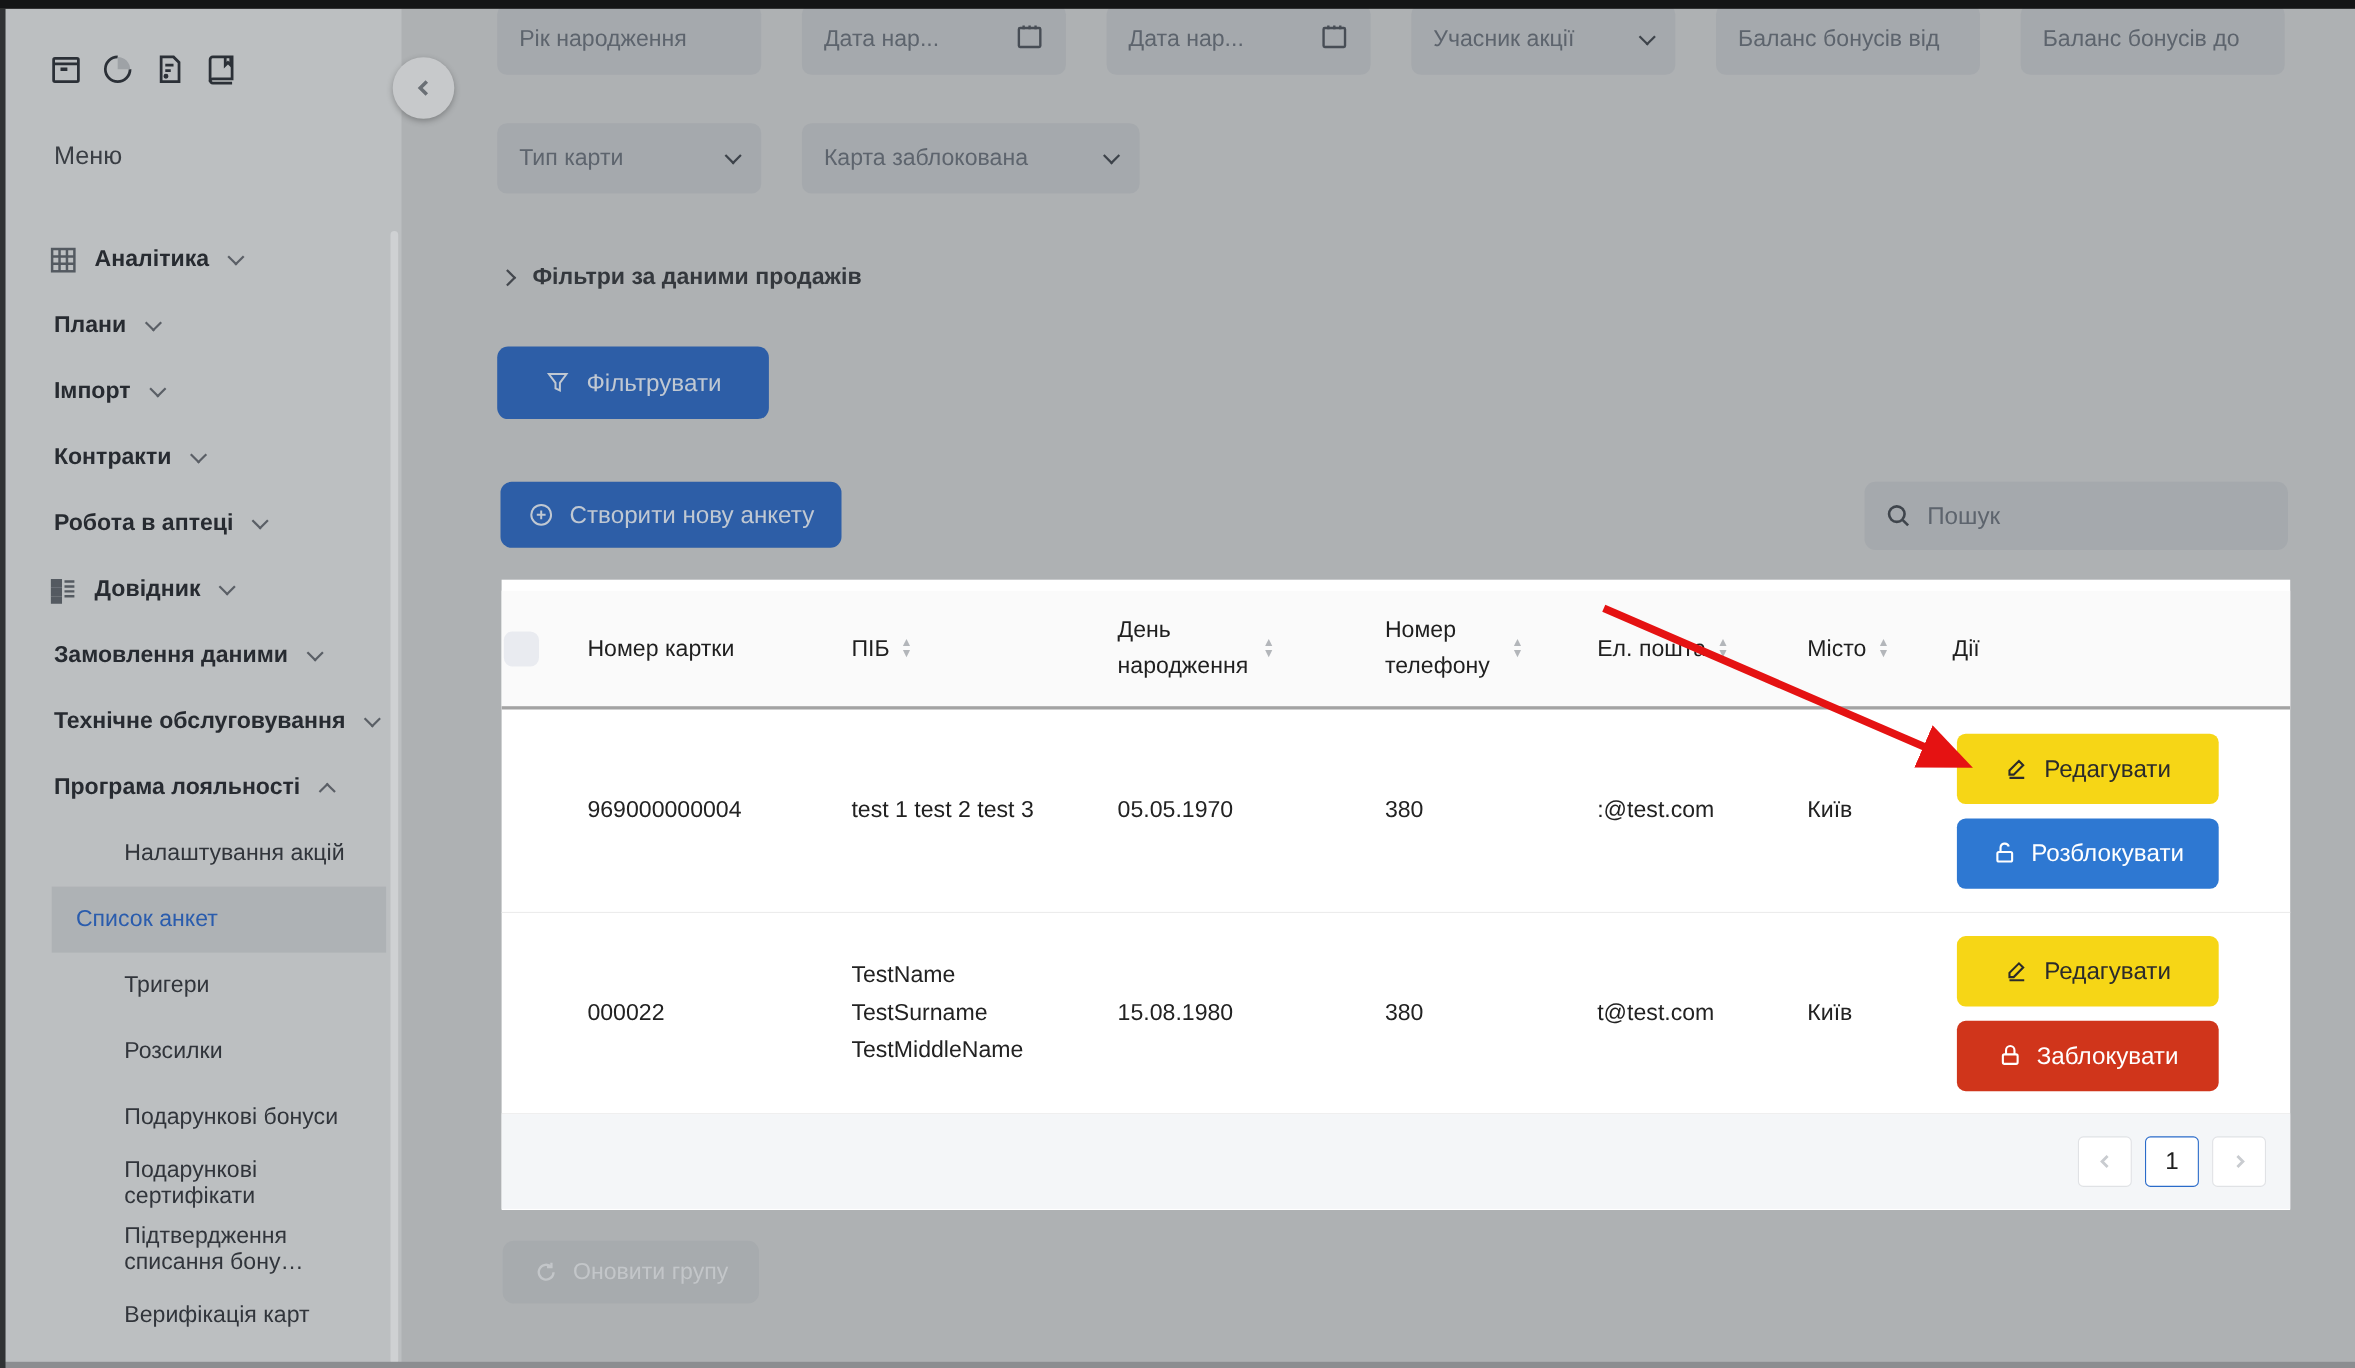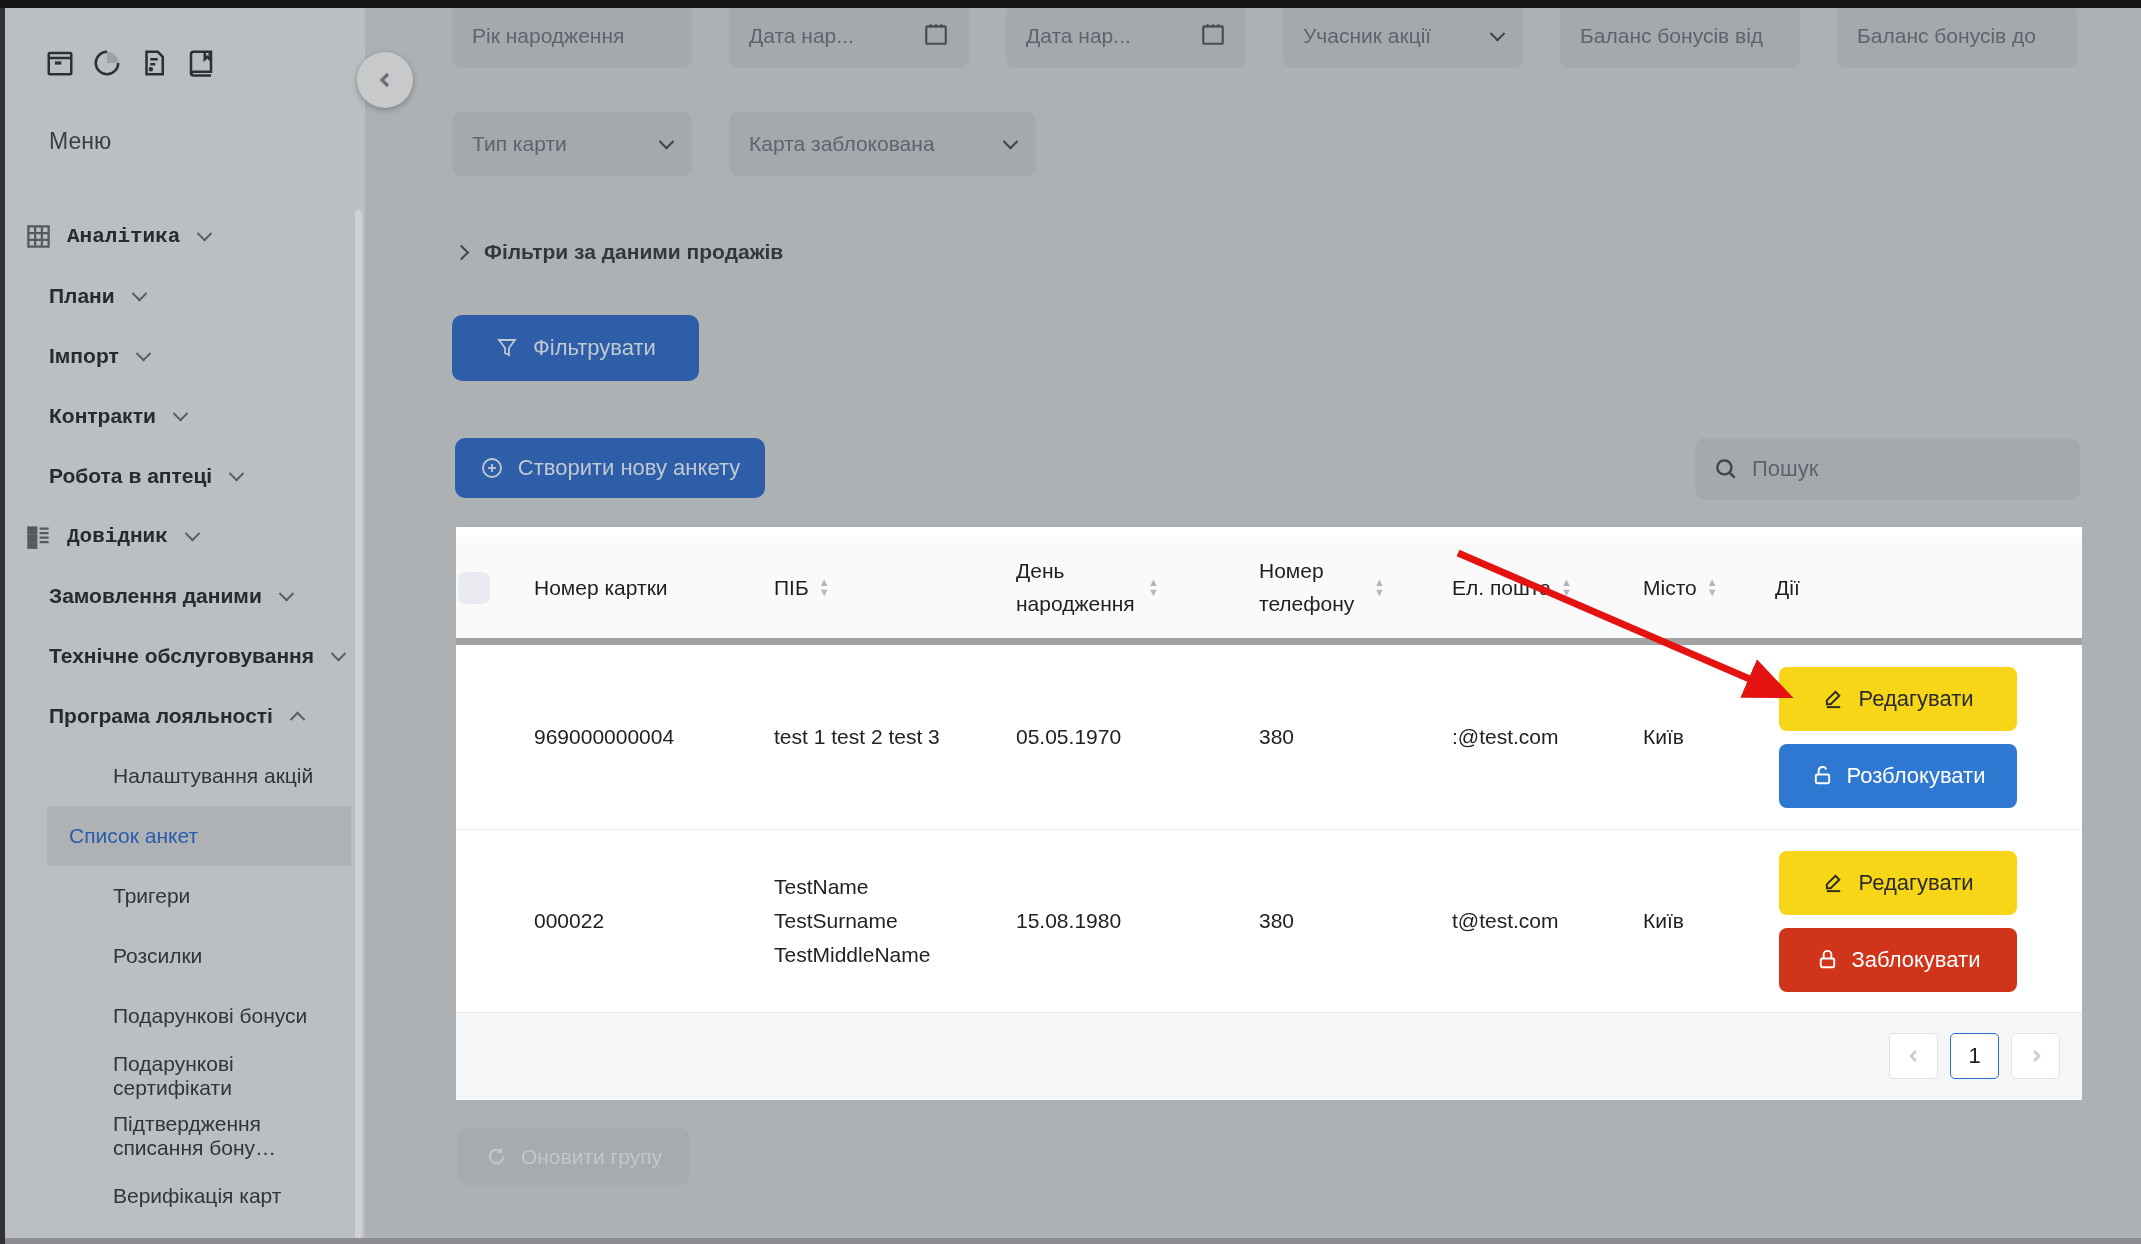--- a/index.html
+++ b/index.html
@@ -14,21 +14,21 @@
   .bottomedge { position:absolute; left:0; bottom:0; width:2141px; height:6px; background:#8b8d90; z-index:54; }
 
   
   .sidebar { position:absolute; left:5px; top:8px; width:360px; height:1236px; background:#bcbfc1; z-index:10; }
   .sb-icons { position:absolute; left:40px; top:40px; display:flex; gap:17px; }
   .sb-icons svg { width:30px; height:30px; stroke:#2b3037; fill:none; stroke-width:2; }
   .sb-title { position:absolute; left:44px; top:120px; font-size:23px; color:#3a3e44; }
   .menu { position:absolute; left:0; top:198px; width:352px; }
   .mi { height:60px; display:flex; align-items:center; padding-left:44px; gap:15px;
         font-size:21px; font-weight:bold; color:#272b31; cursor:pointer; }
-  .mi.with-icon { padding-left:20px;font-family:Liberation Mono, monospace; }
+  .mi.with-icon { padding-left:39px; }
   .mi .mi-icon { width:27px; height:27px; flex:0 0 27px; }
   .mi .mi-icon svg { width:27px; height:27px; stroke:#545a61; fill:none; stroke-width:2; }
   .chev { width:11px; height:11px; border-right:2.5px solid #5a5f66; border-bottom:2.5px solid #5a5f66;
           transform:rotate(45deg) translate(-2px,-2px); margin-left:4px; flex:0 0 11px; }
   .chev.up { transform:rotate(225deg) translate(-2px,-2px); }
   .sub { height:60px; display:flex; align-items:center; padding-left:64px;
          font-size:21px; color:#31353b; cursor:pointer;margin-left:44px; }
   .sub.selected { background:#aeb2b5; color:#2a5cad; margin-left:42px; margin-right:6px; padding-left:22px; }
   .sb-scroll { position:absolute; right:3px; top:202px; width:7px; height:1030px; background:#cfd1d3; border-radius:4px; }
   .collapse-btn { position:absolute; left:357px; top:52px; width:56px; height:56px; border-radius:50%;
@@ -62,21 +62,21 @@
                 border-radius:10px; display:flex; align-items:center; padding:0 18px; gap:13px; }
   .search-box svg { width:26px; height:26px; stroke:#3f454c; fill:none; stroke-width:2.2; flex:0 0 26px; }
   .search-box input { background:transparent; border:none; outline:none; font-size:22px; width:100%;
                       font-family:inherit; color:#2c3036; }
   .search-box input::placeholder { color:#5d646d; opacity:1; }
 
   
   .card { position:absolute; left:456px; top:527px; width:1626px; height:573px; background:#ffffff;
           padding-top:10px; z-index:20; }
   .tgrid { display:grid; grid-template-columns:78px 240px 242px 243px 193px 191px 132px 1fr; align-items:center; }
-  .thead { height:108px; background:#fafafa; border-bottom:7px solid #a3a3a3; }
+  .thead { height:108px; background:#fafafa; border-bottom:3px solid #a3a3a3; }
   .th { display:flex; align-items:center; gap:10px; font-size:21px; font-weight:500; color:#1f1f1f; }
   .th .wrap-narrow { display:inline-block; max-width:122px; line-height:1.55; }
   .th .wrap-phone { display:inline-block; max-width:105px; line-height:1.55; }
   .sorter { display:flex; flex-direction:column; gap:1px; }
   .sorter i { font-style:normal; font-size:11px; line-height:9px; color:#b3b6ba; }
   .trow { border-bottom:1px solid #ececec; font-size:21px; color:#222; }
   .trow1 { height:185px; } .trow2 { height:183px; }
   .cell-name { max-width:180px; line-height:1.62; }
   .cbx { width:32px; height:32px; background:#e9ebf0; border-radius:8px; cursor:pointer; }
   .cbx-head { margin-left:2px; }

